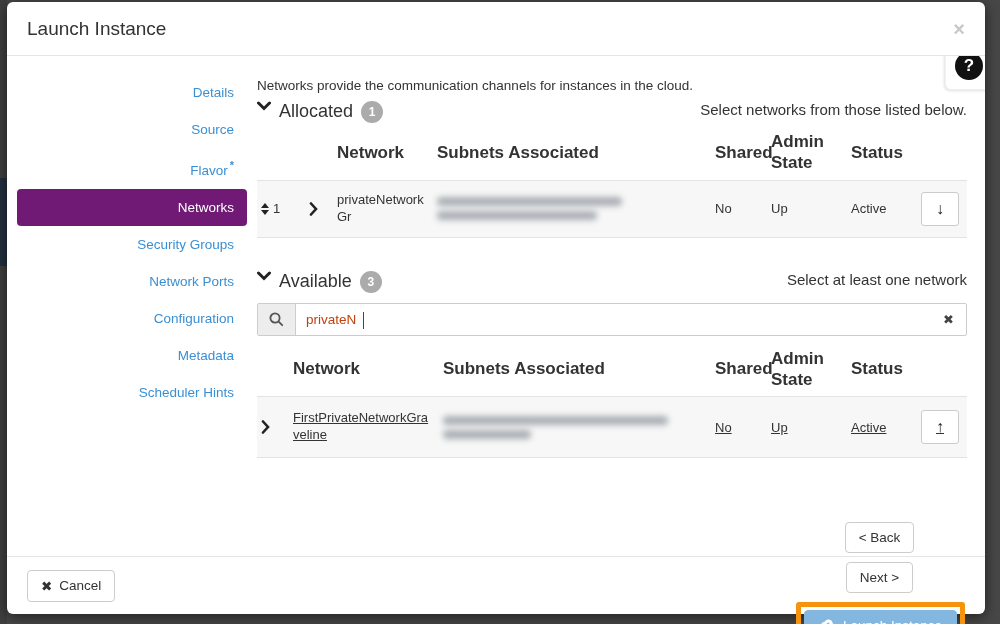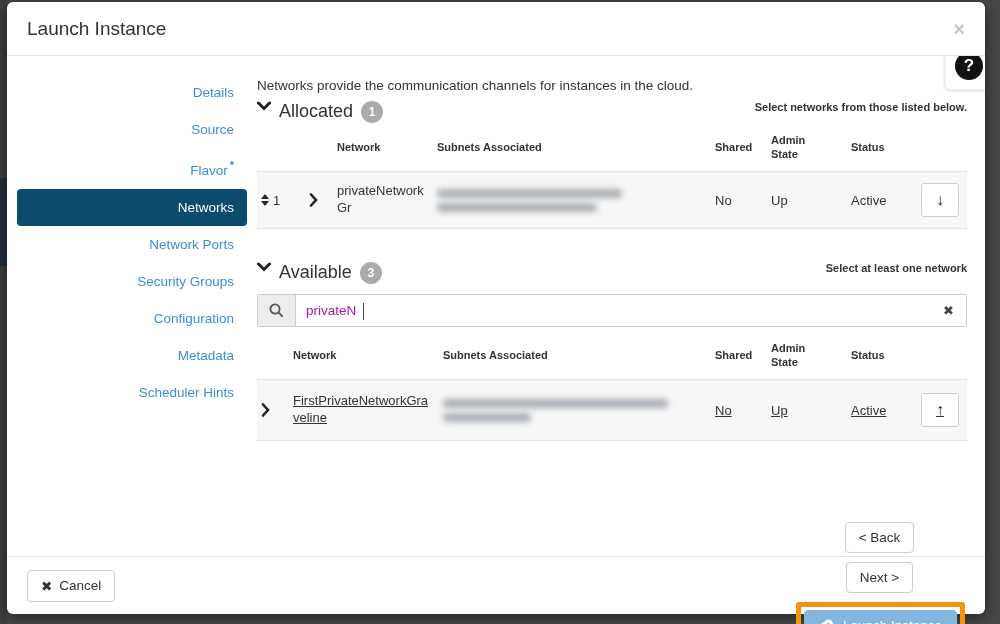--- a/index.html
+++ b/index.html
@@ -15,46 +15,46 @@
   
   .modal-header { height:54px; border-bottom:1px solid #e5e5e5; display:flex; align-items:center;
                   padding:0 20px; flex:0 0 auto; }
   .modal-title { font-size:19px; color:#333; }
   .close-x { margin-left:auto; color:#c8c8c8; font-size:20px; font-weight:bold; cursor:pointer; line-height:1; }
 
   
   .modal-body { flex:1 1 auto; display:flex; position:relative; overflow:hidden; }
   .sidebar { width:250px; flex:0 0 auto; padding-top:18px; }
   .nav-item { margin:0 10px; padding:11px 13px; border-radius:4px; color:#3a8fd4; font-size:13.5px; cursor:pointer;text-align:right; }
-  .nav-item.active { background:#0c4a6e; color:#fff; }
+  .nav-item.active { background:#701a75; color:#fff; }
   .req-mark { color:#3a8fd4; font-weight:bold; vertical-align:super; font-size:11px; margin-left:2px; }
 
   .content { flex:1 1 auto; padding:18px 18px 0 0; position:relative; }
 
   .help-panel { position:absolute; top:-14px; right:-8px; width:48px; height:48px; background:#fff;
                 border:1px solid #f0f0f0; border-radius:6px; box-shadow:-1px 1px 3px rgba(0,0,0,.12);
                 display:flex; align-items:center; justify-content:center; cursor:pointer; }
   .help-circle { width:28px; height:28px; border-radius:50%; background:#111; color:#fff;
                  display:flex; align-items:center; justify-content:center; font-size:17px; font-weight:bold; }
 
   .description { font-size:13.5px; margin:4px 0 6px 0; }
 
   .section-head { display:flex; align-items:flex-start; margin:8px 0 2px 0; }
   .sec-chevron { margin-right:8px; display:inline-flex; }
   .section-title { font-size:18px; color:#333; }
   .badge { background:#ababab; color:#fff; border-radius:50%; width:22px; height:22px; margin-left:8px;
            display:inline-flex; align-items:center; justify-content:center; font-size:12px; font-weight:bold; }
-  .sec-hint { margin-left:auto; font-size:11px; color:#333;font-weight:bold; }
+  .sec-hint { margin-left:auto; font-size:15px; color:#333; }
 
   
   .tbl { width:100%; }
   .tbl-head, .tbl-row { display:grid; align-items:center; }
   .tbl-alloc .tbl-head, .tbl-alloc .tbl-row { grid-template-columns:44px 36px 100px 1fr 56px 80px 70px 46px; }
   .tbl-avail .tbl-head, .tbl-avail .tbl-row { grid-template-columns:36px 150px 1fr 56px 80px 70px 46px; }
-  .tbl-head { font-weight:bold; font-size:11px; min-height:46px; padding:6px 0; }
+  .tbl-head { font-weight:bold; font-size:17px; min-height:46px; padding:6px 0; }
   .tbl-head .hdr { padding-right:10px; line-height:1.25; }
   .tbl-row { background:#f7f7f7; border-top:1px solid #e3e3e3; border-bottom:1px solid #e3e3e3;
              min-height:58px; padding:6px 0; font-size:13px; }
   .cell-net { line-height:1.3; word-break:break-all; padding-right:10px; }
   .sort-handle { display:flex; align-items:center; gap:4px; padding-left:4px; cursor:grab; }
   .tri { display:flex; flex-direction:column; gap:2px; }
   .tri-up { width:0; height:0; border-left:4px solid transparent; border-right:4px solid transparent; border-bottom:5px solid #222; }
   .tri-dn { width:0; height:0; border-left:4px solid transparent; border-right:4px solid transparent; border-top:5px solid #222; }
   .expand { display:flex; align-items:center; justify-content:flex-start; padding-left:8px; cursor:pointer; }
   .blur-wrap { padding-right:22px; }
@@ -63,21 +63,21 @@
   .bl-b1 { width:225px; } .bl-b2 { width:88px; }
   .row-action { width:38px; height:34px; background:#fff; border:1px solid #ccc; border-radius:3px;
                 font-size:16px; font-weight:bold; color:#222; display:flex; align-items:center; justify-content:center;
                 cursor:pointer; justify-self:start; }
 
   
   .search-box { display:flex; align-items:stretch; border:1px solid #ccc; border-radius:2px; height:33px;
                 margin:10px 0 6px 0; background:#fff; position:relative; }
   .search-addon { width:38px; background:#ededed; border-right:1px solid #ccc; display:flex;
                   align-items:center; justify-content:center; flex:0 0 auto; }
-  .search-input { flex:1; border:none; outline:none; font-size:13.5px; color:#a21caf; padding:0 10px;
+  .search-input { flex:1; border:none; outline:none; font-size:13.5px; color:#c2410c; padding:0 10px;
                   font-family:"Liberation Sans","DejaVu Sans",sans-serif; background:transparent; }
   .caret-bar { position:absolute; left:105px; top:8px; width:1px; height:17px; background:#444; }
   .search-clear { display:flex; align-items:center; padding:0 12px; color:#444; font-weight:bold;
                   font-size:13px; cursor:pointer; }
 
   
   .modal-footer { flex:0 0 auto; height:58px; border-top:1px solid #e5e5e5; display:flex; align-items:center;
                   padding:0 20px; border-radius:0 0 6px 6px; }
   .btn { background:#fff; border:1px solid #ccc; border-radius:4px; padding:7px 13px; font-size:13.5px;
          color:#333; cursor:pointer; font-family:inherit; }
@@ -102,22 +102,22 @@
     <div class="close-x">×</div>
   </div>
 
   <div class="modal-body">
 
     <div class="sidebar">
       <div class="nav-item"><span>Details</span></div>
       <div class="nav-item"><span>Source</span></div>
       <div class="nav-item"><span>Flavor</span><span class="req-mark">*</span></div>
       <div class="nav-item active"><span>Networks</span></div>
+      <div class="nav-item"><span>Security Groups</span></div>
       <div class="nav-item"><span>Network Ports</span></div>
-      <div class="nav-item"><span>Security Groups</span></div>
       <div class="nav-item"><span>Configuration</span></div>
       <div class="nav-item"><span>Metadata</span></div>
       <div class="nav-item"><span>Scheduler Hints</span></div>
     </div>
 
     <div class="content">
 
       <div class="help-panel">
         <div class="help-circle">?</div>
       </div>

